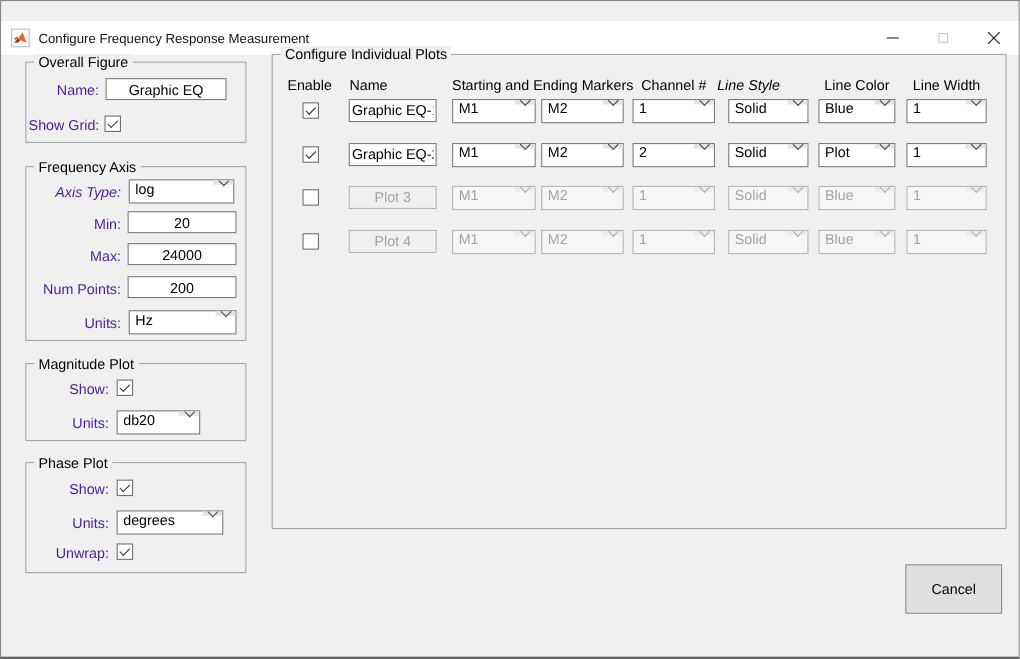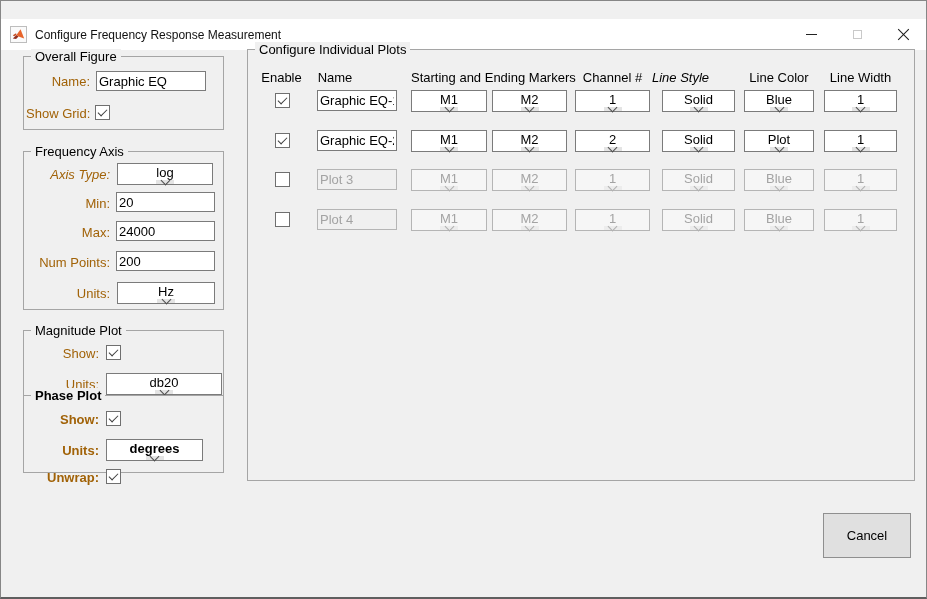--- a/index.html
+++ b/index.html
@@ -39,29 +39,29 @@
   .glyph-close::after  { transform:rotate(-45deg); }
 
   
   .group { position:absolute; border:1px solid #a5a5a5; background:#f0f0f0; }
   .group-title {
     position:absolute; top:-8px; left:7px; background:#f0f0f0;
     padding:0 4px; font-size:13px; color:#000; white-space:nowrap;
   }
 
   
-  .lbl { position:absolute; font-size:13px; color:#a16207; text-align:right; white-space:nowrap; }
+  .lbl { position:absolute; font-size:13px; color:#4c1d95; text-align:right; white-space:nowrap; }
   .field {
     position:absolute; height:20px; border:1px solid #7b7b7b; background:#fff;
     font-family:"Liberation Sans", sans-serif; font-size:13px; color:#000;
-    padding:0 2px; outline:none;
+    text-align:center; padding:0 2px; outline:none;
   }
   .combo {
     position:absolute; height:22px; border:1px solid #7b7b7b; background:#fff;
-    display:flex; align-items:center;flex-direction:column;
+    display:flex; align-items:flex-start;
   }
   .combo .txt {
     flex:1; font-size:13px; color:#000; padding:0 5px;
     display:flex; align-items:center; overflow:hidden; white-space:nowrap;
   }
   .combo .btn {
     width:18px; background:#e4e4e4; display:flex; align-items:center; justify-content:center;
   }
   .combo .btn::before {
     content:''; width:6px; height:6px; margin-top:-3px;
@@ -163,27 +163,27 @@
       <span class="txt">Hz</span>
       <span class="btn"></span>
     </div>
   </div>
 
   <div class="group" style="left:22px; top:329px; width:201px; height:71px;">
     <span class="group-title">Magnitude Plot</span>
     <span class="lbl" style="left:6px; top:15px; width:69px;">Show:</span>
     <span class="cb checked" style="left:82px; top:14px;"></span>
     <span class="lbl" style="left:6px; top:46px; width:69px;">Units:</span>
-    <div class="combo" style="left:82px; top:42px; width:116px;">
+    <div class="combo" style="left:82px; top:42px; width:76px;">
       <span class="txt">db20</span>
       <span class="btn"></span>
     </div>
   </div>
 
-  <div class="group" style="left:22px; top:394px; width:201px; height:78px;font-weight:bold;">
+  <div class="group" style="left:22px; top:419px; width:201px; height:101px;">
     <span class="group-title">Phase Plot</span>
     <span class="lbl" style="left:6px; top:16px; width:69px;">Show:</span>
     <span class="cb checked" style="left:82px; top:15px;"></span>
     <span class="lbl" style="left:6px; top:47px; width:69px;">Units:</span>
     <div class="combo" style="left:82px; top:43px; width:97px;">
       <span class="txt">degrees</span>
       <span class="btn"></span>
     </div>
     <span class="lbl" style="left:6px; top:74px; width:69px;">Unwrap:</span>
     <span class="cb checked" style="left:82px; top:73px;"></span>

